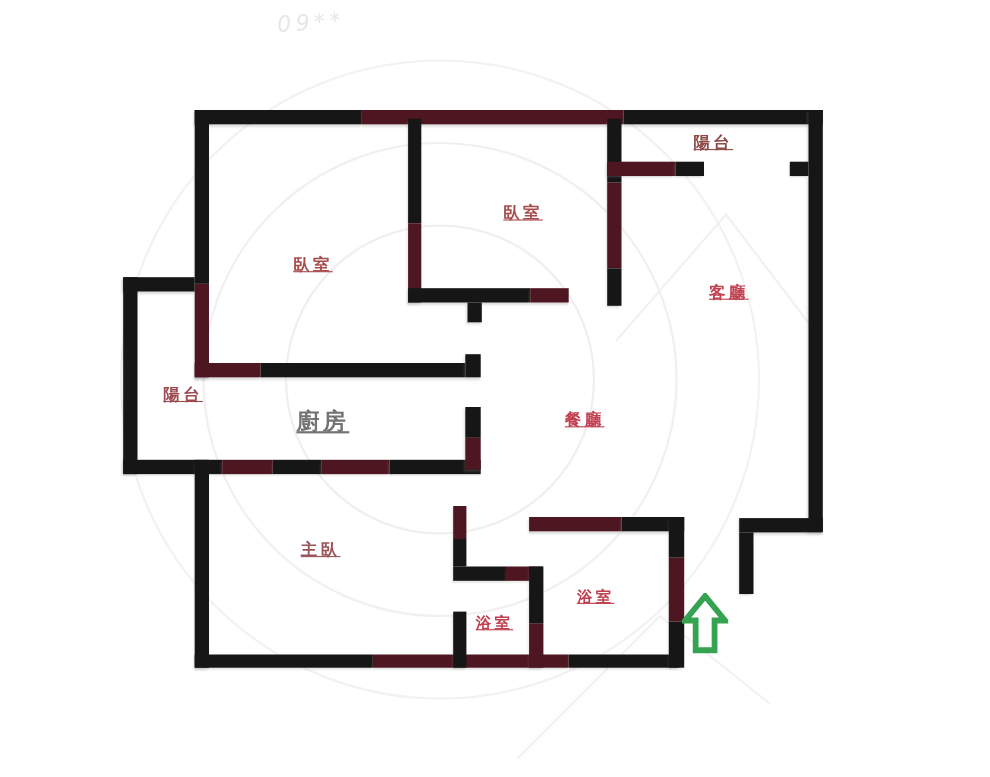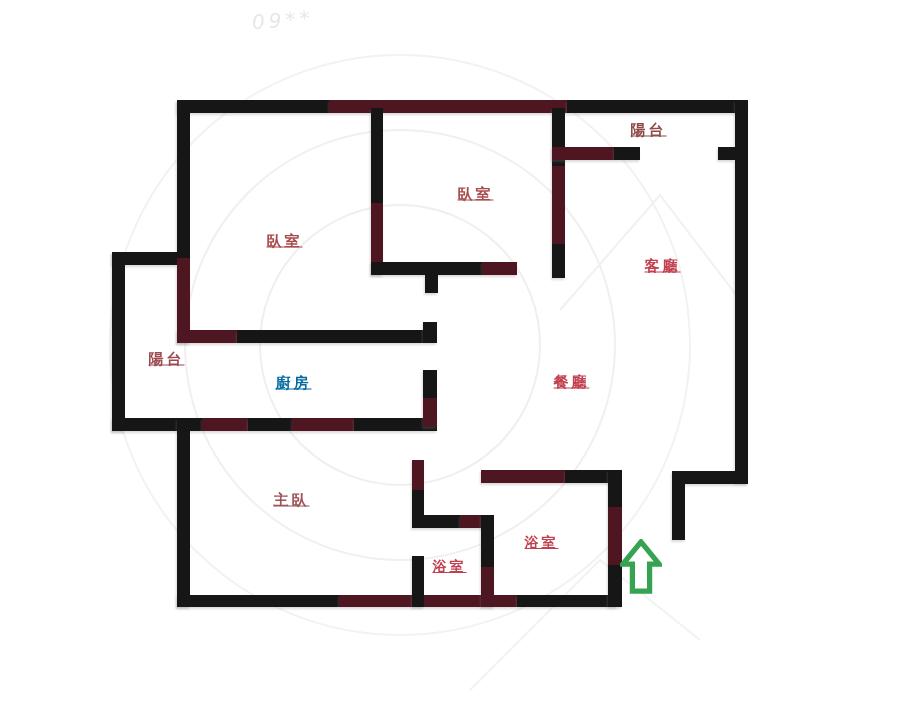--- a/index.html
+++ b/index.html
@@ -105,22 +105,22 @@
       <div class="wall" style="left: 608px; top: 507px; width: 14px; height: 58px; background: rgb(78, 22, 32);"></div>
       <div class="wall" style="left: 608px; top: 565px; width: 14px; height: 42px; background: rgb(22, 22, 22);"></div>
     </div>
 
   <div id="labels-layer">
       <div class="room-label" style="left: 647px; top: 130px; color: rgb(142, 74, 70); font-size: 15px;">陽台</div>
       <div class="room-label" style="left: 474px; top: 194px; color: rgb(167, 75, 75); font-size: 15px;">臥室</div>
       <div class="room-label" style="left: 283px; top: 241px; color: rgb(167, 75, 75); font-size: 15px;">臥室</div>
       <div class="room-label" style="left: 661px; top: 266px; color: rgb(193, 63, 78); font-size: 15px;">客廳</div>
       <div class="room-label" style="left: 165px; top: 359px; color: rgb(156, 74, 80); font-size: 15px;">陽台</div>
-      <div class="room-label" style="left: 292px; top: 383px; color: #0369a1; font-size: 15px;">廚房</div>
-      <div class="room-label" style="left: 530px; top: 382px; color: rgb(193, 63, 78); font-size: 15px; margin-left: 40px;">餐廳</div>
+      <div class="room-label" style="left: 292px; top: 383px; color: #737373; font-size: 21px;">廚房</div>
+      <div class="room-label" style="left: 530px; top: 382px; color: rgb(193, 63, 78); font-size: 15px;">餐廳</div>
       <div class="room-label" style="left: 290px; top: 500px; color: rgb(156, 83, 88); font-size: 15px;">主臥</div>
       <div class="room-label" style="left: 448px; top: 567px; color: rgb(193, 63, 78); font-size: 14px;">浴室</div>
       <div class="room-label" style="left: 540px; top: 543px; color: rgb(193, 63, 78); font-size: 14px;">浴室</div>
     </div>
 
   <svg id="entrance-arrow" viewBox="0 0 44 58" preserveAspectRatio="none" style="left: 620px; top: 539px; width: 42px; height: 56px;">
     <polygon id="arrow-shape" points="22,3 41,26 31,26 31,54 13,54 13,26 3,26" fill="#ffffff" stroke="#35a352" stroke-width="5.5" stroke-linejoin="miter"></polygon>
   </svg>
 
 </div>

